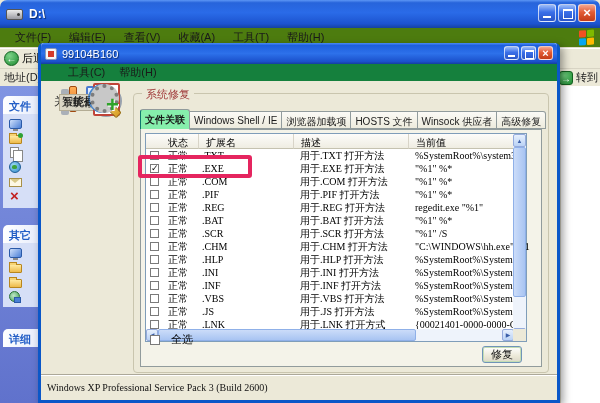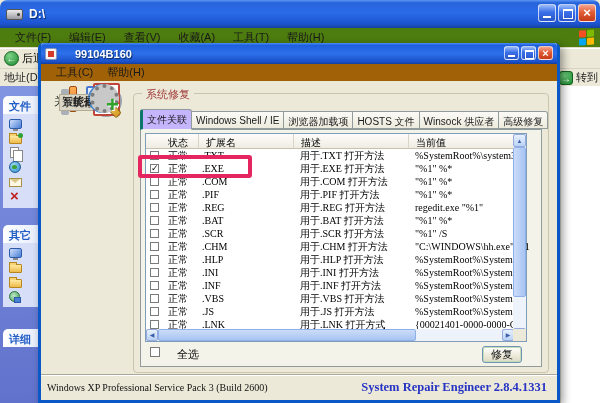--- a/index.html
+++ b/index.html
@@ -52,29 +52,29 @@
   [data-name="network-icon"]{width:11px;height:11px;background:radial-gradient(circle at 40% 40%,#bfe8c8,#3f9e52);border:1px solid #2a7038;border-radius:50%}
   [data-name="network-icon"]::after{content:"";position:absolute;right:-2px;bottom:-2px;width:5px;height:4px;background:#4a7fd6;border:1px solid #2a5aa8}
   .o-filearea{position:absolute;left:560px;top:86px;width:40px;height:317px;background:#fff;border-left:1px solid #d8d4c4}
 
   
   .dialog{position:absolute;left:38px;top:43px;width:522px;height:360px;background:#ece9d8;
     border:3px solid #0a57c8;border-top:none;border-radius:5px 5px 0 0;overflow:hidden;
     box-shadow:3px 3px 8px rgba(0,0,0,.4);z-index:10}
   .d-titlebar{position:relative;height:21px;background:linear-gradient(180deg,#4b8bf5 0%,#1e5fde 12%,#2d71ea 50%,#1b51cc 88%,#143f9e 100%);
     display:flex;align-items:center;padding-left:4px;border-radius:3px 3px 0 0}
-  .d-title{color:#fff;font-weight:bold;font-size:11px;margin-left:18px;text-shadow:1px 1px 1px #0a2a6a}
+  .d-title{color:#fff;font-weight:normal;font-size:11px;margin-left:5px;text-shadow:1px 1px 1px #0a2a6a}
   .sreng-ico{position:relative;width:12px;height:12px;background:#f6f6f6;border:1px solid #8899bb;border-radius:2px}
   .sreng-ico::after{content:"";position:absolute;left:2px;top:2px;width:6px;height:6px;background:#d43a2a}
   .d-btns{position:absolute;right:4px;top:3px;display:flex;gap:2px}
   .d-btns .wbtn{width:15px;height:14px}
   .d-btns .wbtn.minb::after{left:3px;bottom:2px;width:7px}
   .d-btns .wbtn.maxb::after{left:3px;top:3px;width:7px;height:6px}
   .d-btns .wbtn.close{font:bold 11px/12px "Liberation Sans",sans-serif}
-  .d-menubar{height:17px;background:#a16207;display:flex;align-items:flex-start;padding-left:8px}
+  .d-menubar{height:17px;background:#15803d;display:flex;align-items:flex-start;padding-left:20px}
   .d-menubar .menu-item{padding:1px 7px}
   .d-client{position:relative;height:293px;background:#ece9d8}
 
   
   .sb-item{position:absolute;left:4px;width:78px;text-align:center;cursor:default}
   .si{position:relative;width:40px;height:37px;margin:0 auto}
   .sb-label{display:inline-block;margin-top:1px;padding:0 2px;color:#1a1a1a;white-space:nowrap}
   .sb-item.selected .sb-label{background:#dbd6c6;border:1px solid #b3ac94}
   [data-name="about-sreng-icon"]::before{content:"";position:absolute;left:2px;top:5px;width:25px;height:18px;background:linear-gradient(#eaf2ff,#b7d2f8);border:2px solid #4a7ad0;border-radius:2px}
   [data-name="about-sreng-icon"]::after{content:"";position:absolute;right:7px;top:5px;width:6px;height:24px;background:linear-gradient(#ffb058,#e06818);border:1px solid #a04a10;border-radius:2px;box-shadow:-8px 3px 0 0 #aab0b8}
@@ -87,21 +87,21 @@
   [data-name="extensions-icon"]::before{content:"";position:absolute;left:6px;top:3px;width:21px;height:21px;border-radius:50%;background:#c8c8c8;border:4px dotted #7d7d7d}
   [data-name="extensions-icon"]::after{content:"+";position:absolute;left:22px;top:13px;color:#2fa32a;font:bold 22px/22px "Liberation Sans",sans-serif;text-shadow:1px 1px 0 #fff}
 
   
   .groupbox{position:absolute;left:92px;top:12px;width:416px;height:280px;border:1px solid #c9c5ae;border-radius:4px}
   .grouplabel{position:absolute;left:8px;top:-7px;background:#ece9d8;padding:0 4px;color:#a03a3a}
   .tabs{position:absolute;left:6px;top:14px;display:flex;align-items:flex-end;height:21px}
   .tab{font-size:10px;white-space:nowrap;padding:3px 4px 2px;background:linear-gradient(#fbfaf6,#edebdd);border:1px solid #919b9c;border-left:none;height:18px;color:#1a1a1a;cursor:default}
   .tab:first-child{border-left:1px solid #919b9c;border-radius:3px 0 0 0}
   .tab:last-child{border-radius:0 3px 0 0}
-  .tab.active{background:#c4b5fd;height:21px;border-bottom:1px solid #f4f3e9;border-radius:3px 3px 0 0;border-left:3px solid #0f766e;position:relative;z-index:2;margin-bottom:-1px;font-weight:normal}
+  .tab.active{background:#86efac;height:21px;border-bottom:1px solid #f4f3e9;border-radius:3px 3px 0 0;border-left:1px solid #0f766e;position:relative;z-index:2;margin-bottom:-1px;font-weight:bold}
   .tabpanel{position:absolute;left:6px;top:35px;width:402px;height:238px;background:#f4f3e9;border:1px solid #919b9c}
 
   
   .list{position:absolute;left:4px;top:3px;width:382px;height:209px;background:#fff;border:1px solid #7f9db9;font-family:"Liberation Serif",serif;font-size:10px}
   .lheader{position:absolute;left:0;top:0;width:368px;height:15px;display:flex}
   .hcell{height:15px;background:linear-gradient(#fdfcfa,#efede2);border-right:1px solid #d8d4c8;border-bottom:1px solid #c5c2b0;padding:2px 0 0 7px;white-space:nowrap;overflow:hidden;cursor:default}
   .hc0{width:53px;padding-left:22px}.hc1{width:95px}.hc2{width:115px}.hc3{width:105px;border-right:none}
   .rows{position:absolute;left:0;top:15px;width:421px}
   .row{display:flex;height:13px;line-height:13px;white-space:nowrap;cursor:default}
   .cb{width:9px;height:9px;margin:2px 0 0 4px;background:#fff;border:1px solid #7a7a7a;flex:none;position:relative}
@@ -112,21 +112,21 @@
   .sarrow{position:absolute;width:13px;height:13px;background:linear-gradient(#e7f0fd,#bad2f5);border:1px solid #95abdd;border-radius:2px;color:#3a5ea8;font-size:6px;line-height:12px;text-align:center}
   .sa-up{top:0}.sa-dn{bottom:0}
   .vthumb{position:absolute;left:0;top:13px;width:13px;height:150px;background:linear-gradient(90deg,#cbdcf9,#a8c4f2);border:1px solid #8fb0e8;border-radius:2px}
   .hscroll{position:absolute;left:0;bottom:0;width:368px;height:12px;background:#eef3fb}
   .hscroll .sarrow{width:12px;height:12px;line-height:11px}
   .sa-lf{left:0}.sa-rt{right:0}
   .hthumb{position:absolute;left:12px;top:0;width:258px;height:12px;background:linear-gradient(#cbdcf9,#a8c4f2);border:1px solid #8fb0e8;border-radius:2px}
   .corner{position:absolute;right:0;bottom:0;width:13px;height:12px;background:#ece9d8}
 
   
-  .selall{position:absolute;left:9px;top:217px;display:flex;gap:17px;cursor:default}
+  .selall{position:absolute;left:9px;top:202px;display:flex;align-items:center;gap:11px;cursor:default}
   .selall .cb2{width:10px;height:10px;background:#fff;border:1px solid #7a7a7a}
   .repair-btn{position:absolute;left:341px;top:216px;width:40px;height:17px;background:linear-gradient(#ffffff,#ece9d8 60%,#dcd8c8);
     border:1px solid #6f94b8;border-radius:3px;font-size:11px;text-align:center;line-height:15px;color:#111;cursor:default;box-shadow:0 0 0 1px #c3ddb4 inset}
 
   
   .hlbox{position:absolute;left:97px;top:74px;width:114px;height:23px;border:4px solid #e5255f;border-radius:3px;z-index:50;pointer-events:none}
 
   
   .d-status{position:relative;height:30px;background:#ece9d8;border-top:1px solid #aca899;box-shadow:0 1px 0 #fff inset}
   .st-left{position:absolute;left:6px;top:7px;font-family:"Liberation Serif",serif;font-size:10px;color:#111;white-space:nowrap}
@@ -395,17 +395,16 @@
           </span>
           <span class="repair-btn" data-name="repair-button">修复</span>
         </div>
       </div>
 
       <div class="hlbox" data-name="exe-row-highlight" style="border-color: rgb(229, 37, 95);"></div>
     </div>
 
     <div class="d-status" data-name="dialog-status-bar">
       <span class="st-left" data-name="os-version-text">Windows XP Professional Service Pack 3 (Build 2600)</span>
-      <span class="st-right" data-name="app-version-text">System Repair Engineer 2.8.4.1331</span>
     </div>
   </div>
 
 </div>
 
 </body></html>

